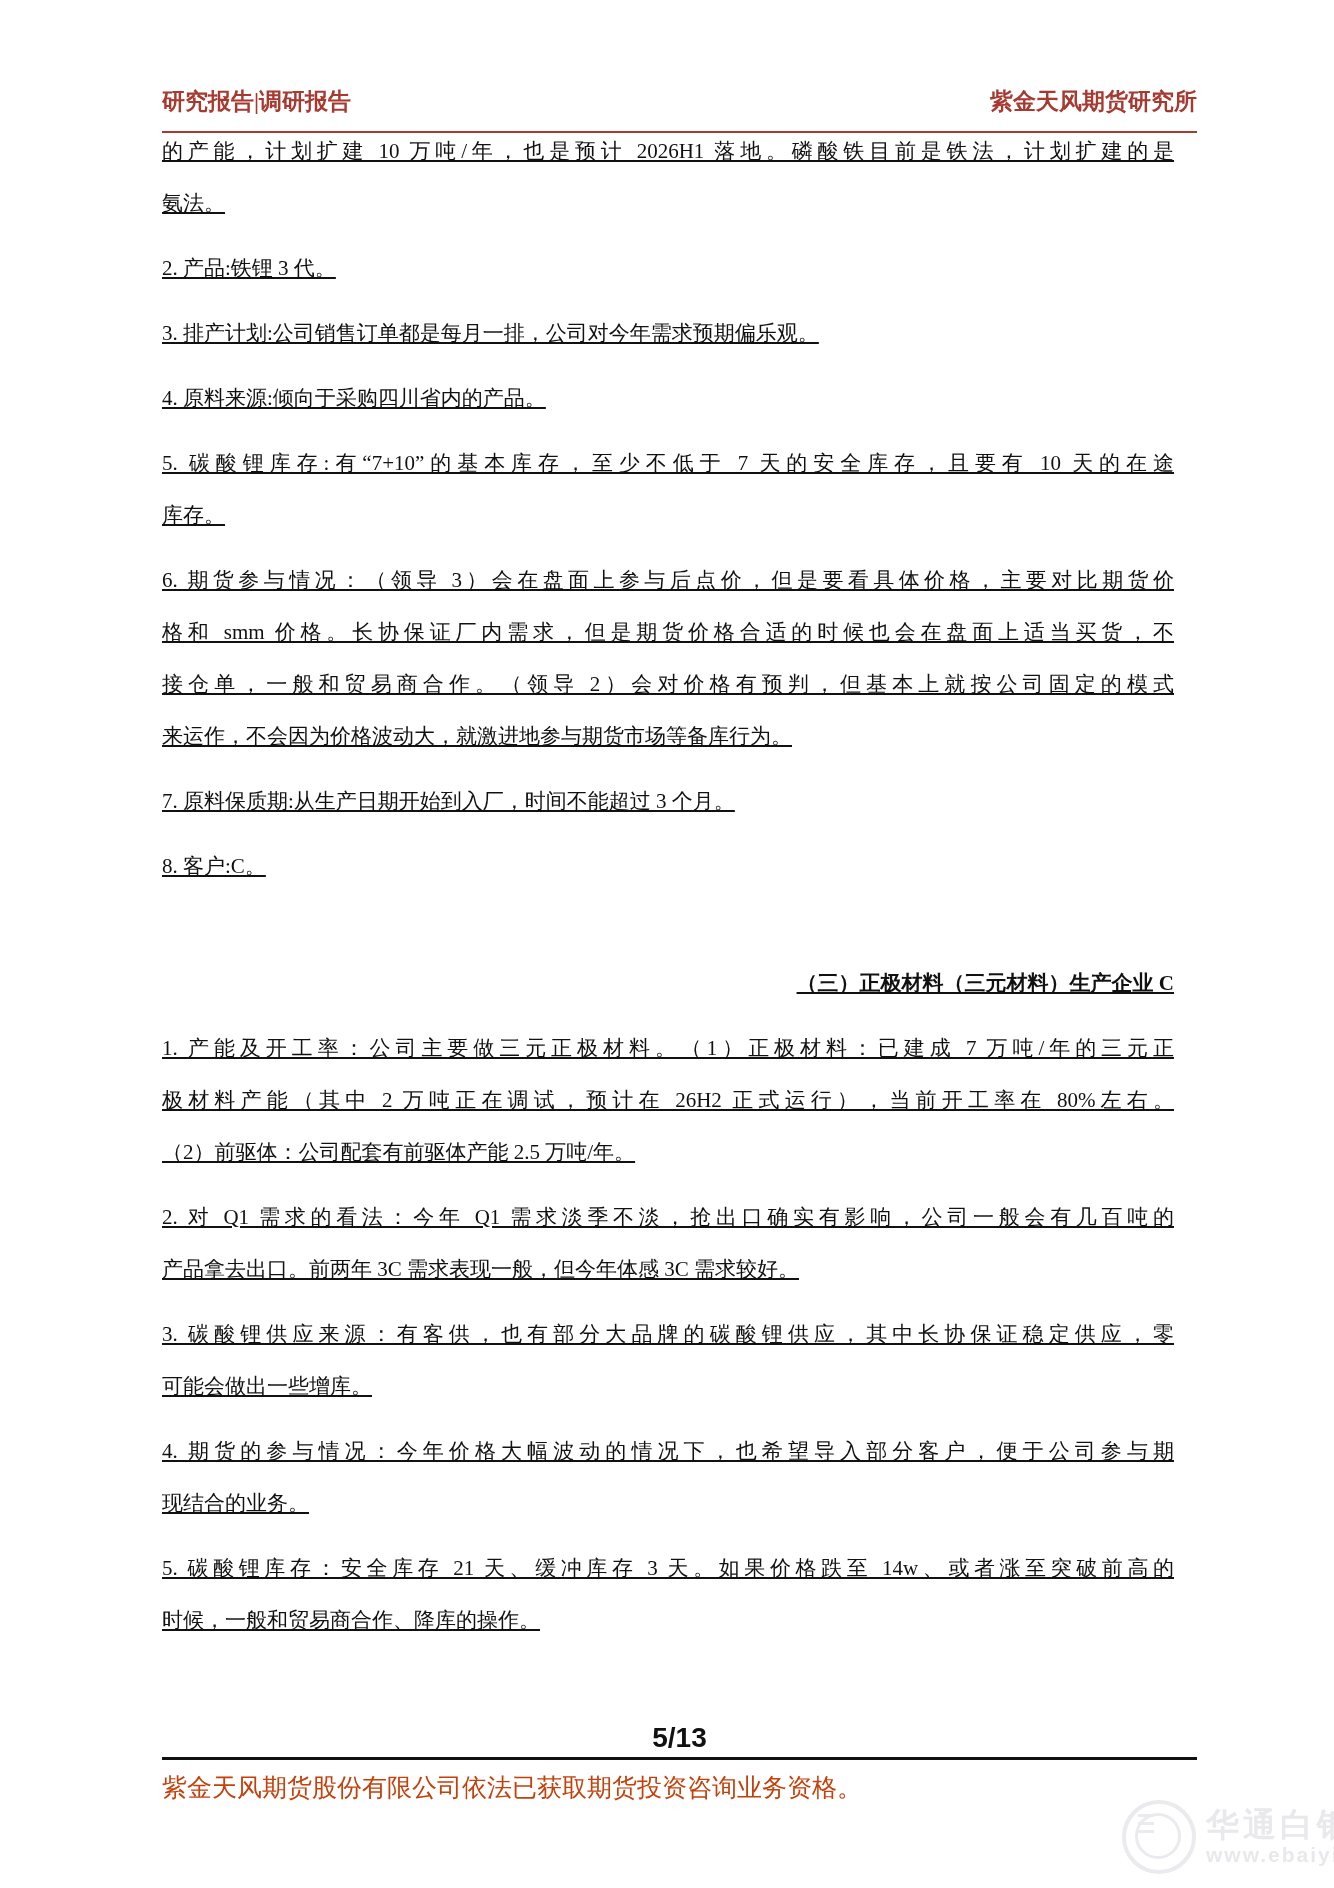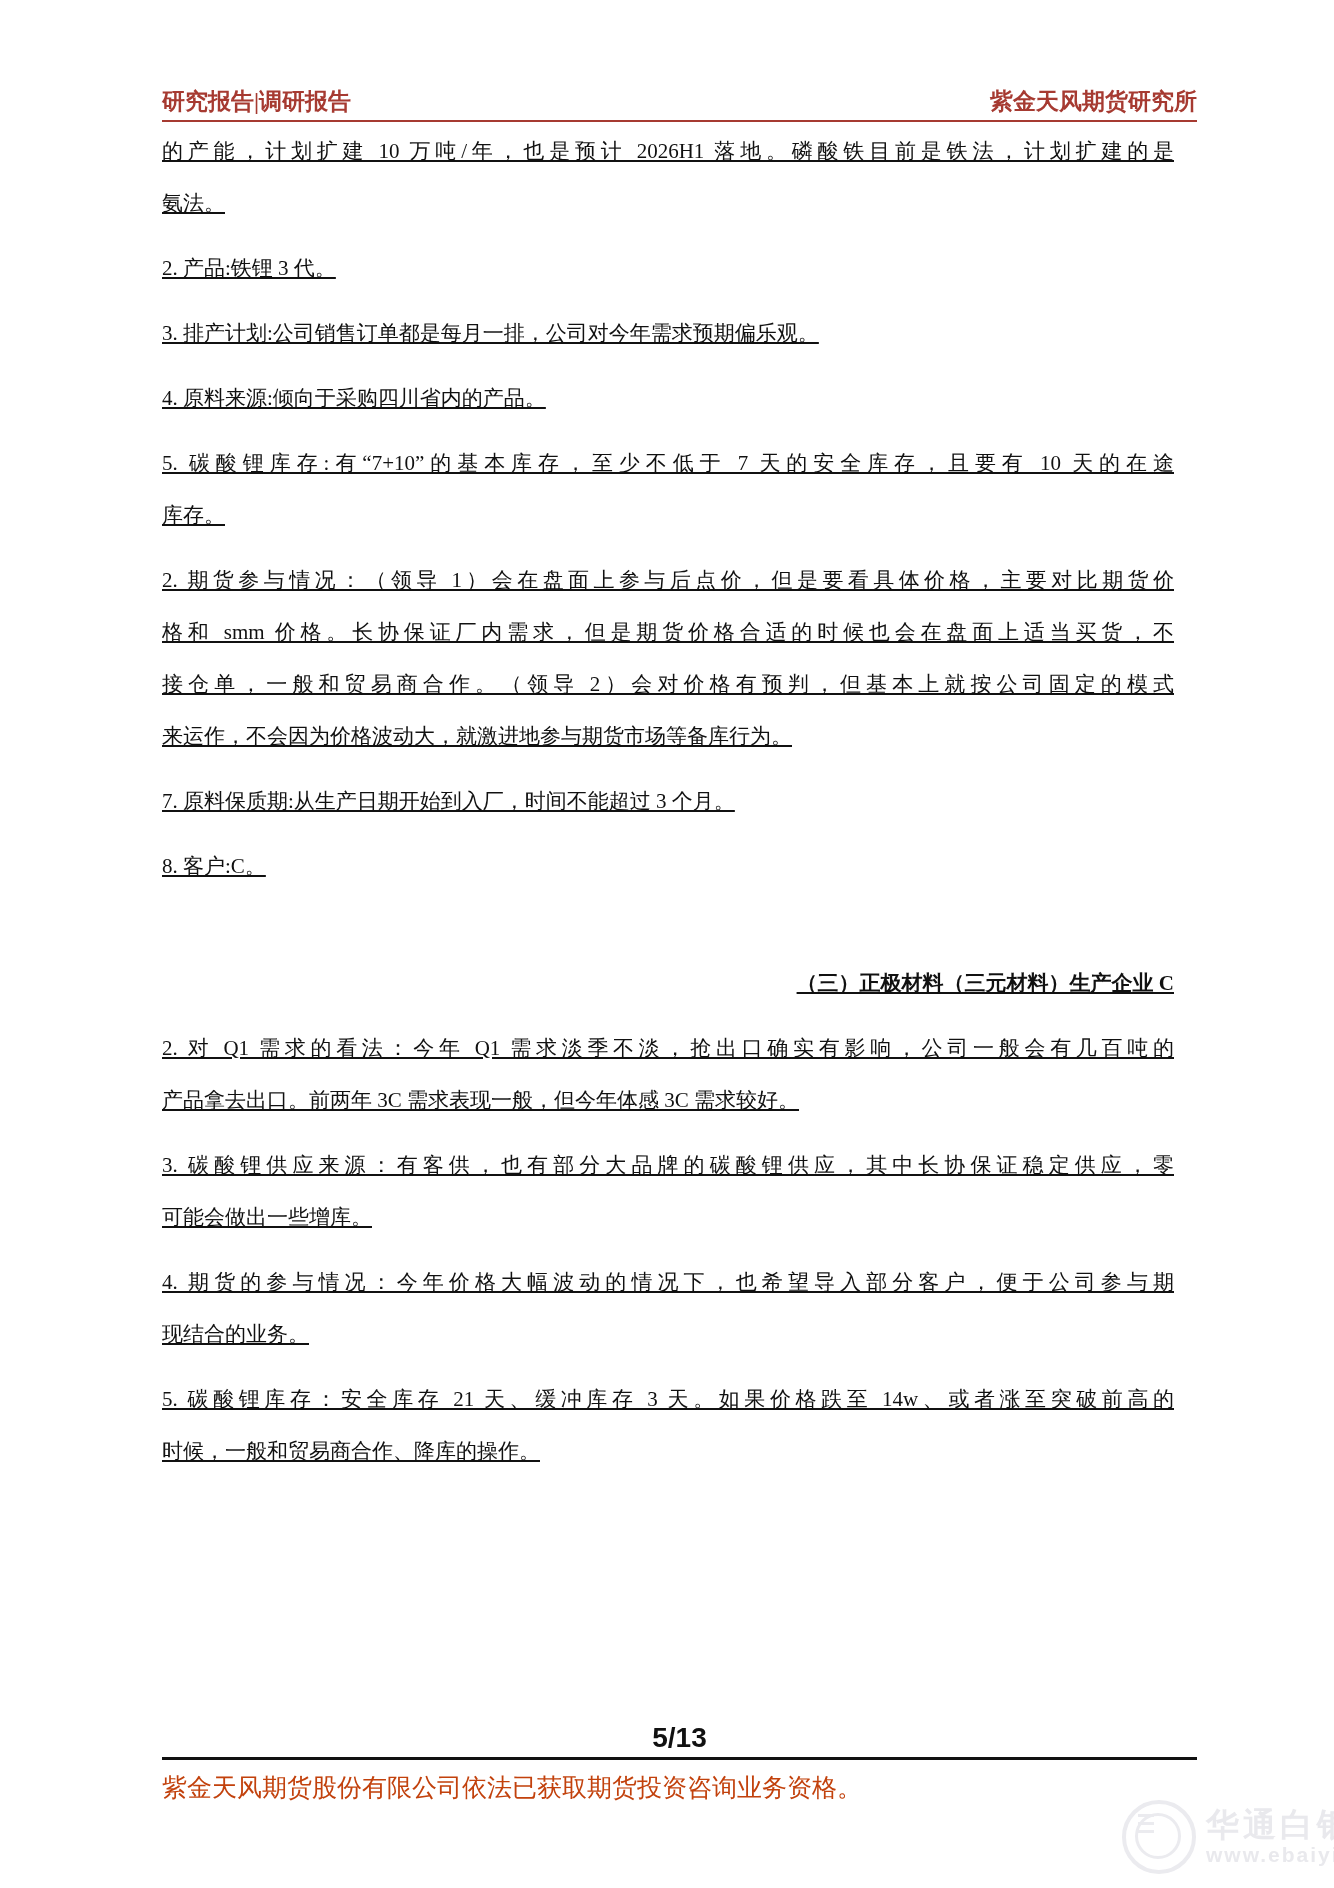--- a/index.html
+++ b/index.html
@@ -18,21 +18,21 @@
     left: 162px; top: 88px;
     width: 1035px;
     display: flex;
     justify-content: space-between;
     align-items: flex-end;
     font-size: 23px;
     font-weight: 700;
     line-height: 27px;
     color: #A63A31;
     border-bottom: 2px solid #A63A31;
-    padding-bottom: 5px;
+    padding-bottom: 16px;
   }
   
   .doc-body {
     position: absolute;
     left: 162px; top: 127px;
     width: 1012px;
   }
   .para { margin: 0 0 13px 0; }
   .para.heading { font-weight: 700; }
   .para.gap-before { margin-top: 65px; text-align: right; }
@@ -142,33 +142,38 @@
         <div class="line">3. 排产计划:公司销售订单都是每月一排，公司对今年需求预期偏乐观。</div>
       </div>
       <div class="para">
         <div class="line">4. 原料来源:倾向于采购四川省内的产品。</div>
       </div>
       <div class="para">
         <div class="line fill">5. 碳酸锂库存:有“7+10”的基本库存，至少不低于 7 天的安全库存，且要有 10 天的在途</div>
         <div class="line">库存。</div>
       </div>
       <div class="para">
-        <div class="line fill">2. 期货参与情况：（领导 1）会在盘面上参与后点价，但是要看具体价格，主要对比期货价</div>
+        <div class="line fill">6. 期货参与情况：（领导 3）会在盘面上参与后点价，但是要看具体价格，主要对比期货价</div>
         <div class="line fill">格和 smm 价格。长协保证厂内需求，但是期货价格合适的时候也会在盘面上适当买货，不</div>
         <div class="line fill">接仓单，一般和贸易商合作。（领导 2）会对价格有预判，但基本上就按公司固定的模式</div>
         <div class="line">来运作，不会因为价格波动大，就激进地参与期货市场等备库行为。</div>
       </div>
       <div class="para">
         <div class="line">7. 原料保质期:从生产日期开始到入厂，时间不能超过 3 个月。</div>
       </div>
       <div class="para">
         <div class="line">8. 客户:C。</div>
       </div>
       <div class="para heading gap-before">
         <div class="line">（三）正极材料（三元材料）生产企业 C</div>
+      </div>
+      <div class="para">
+        <div class="line fill">1. 产能及开工率：公司主要做三元正极材料。（1）正极材料：已建成 7 万吨/年的三元正</div>
+        <div class="line fill">极材料产能（其中 2 万吨正在调试，预计在 26H2 正式运行），当前开工率在 80%左右。</div>
+        <div class="line">（2）前驱体：公司配套有前驱体产能 2.5 万吨/年。</div>
       </div>
       <div class="para">
         <div class="line fill">2. 对 Q1 需求的看法：今年 Q1 需求淡季不淡，抢出口确实有影响，公司一般会有几百吨的</div>
         <div class="line">产品拿去出口。前两年 3C 需求表现一般，但今年体感 3C 需求较好。</div>
       </div>
       <div class="para">
         <div class="line fill">3. 碳酸锂供应来源：有客供，也有部分大品牌的碳酸锂供应，其中长协保证稳定供应，零</div>
         <div class="line">可能会做出一些增库。</div>
       </div>
       <div class="para">

